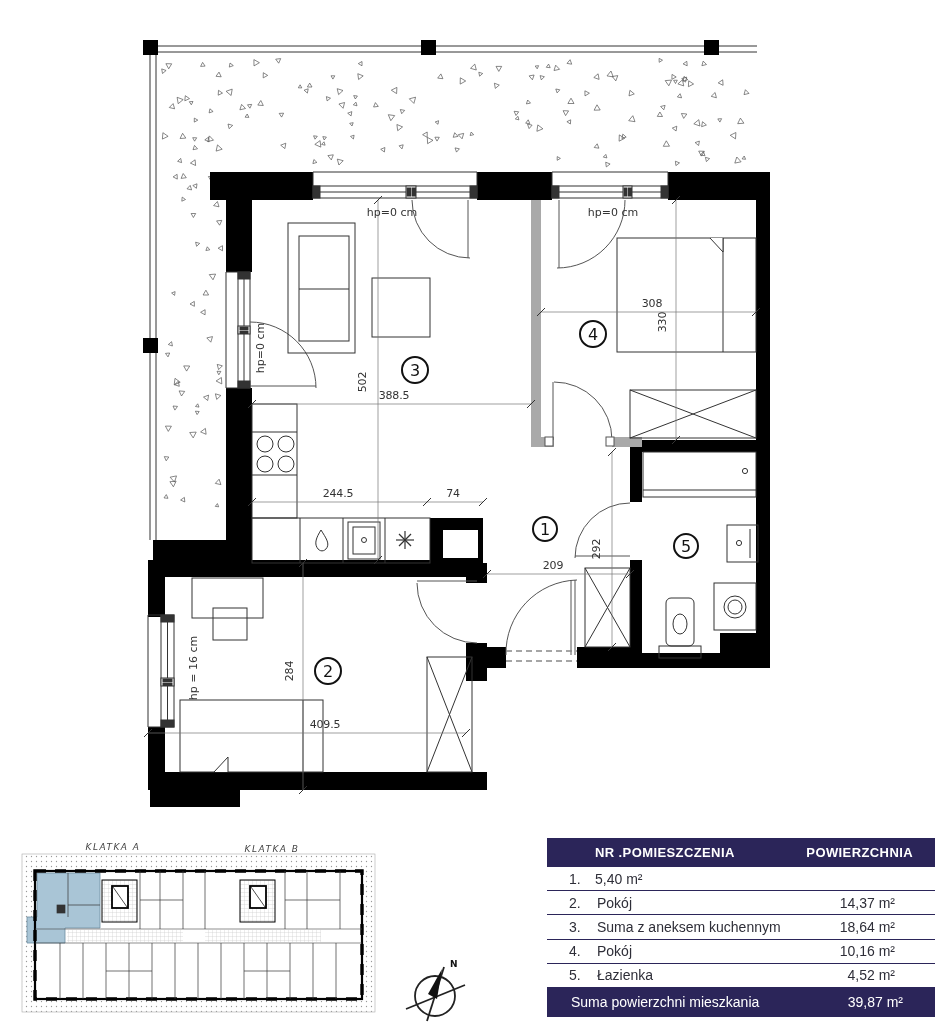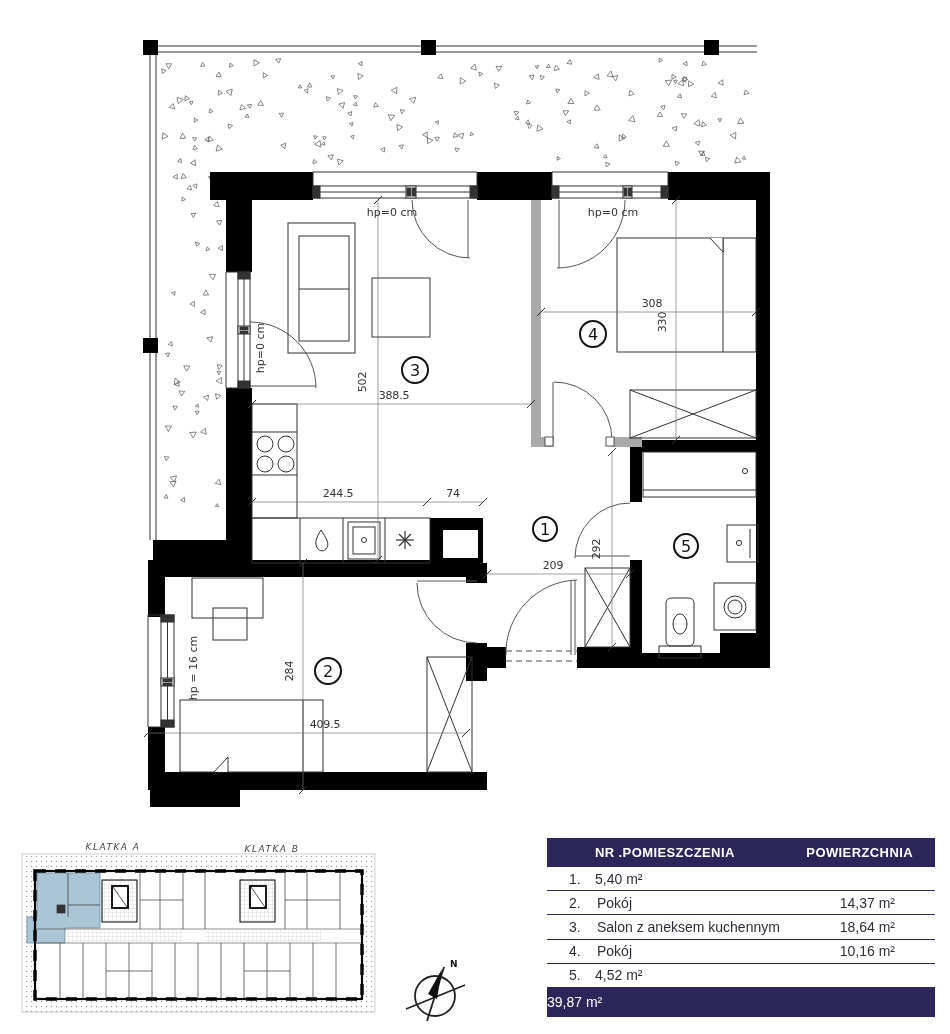--- a/index.html
+++ b/index.html
@@ -420,29 +420,31 @@
       <span class="c-num">1.</span>
       <span class="c-area">5,40 m²</span>
     </div>
     <div class="tbl-row">
       <span class="c-num">2.</span>
       <span class="c-name">Pokój</span>
       <span class="c-area">14,37 m²</span>
     </div>
     <div class="tbl-row">
       <span class="c-num">3.</span>
-      <span class="c-name">Salon z aneksem kuchennym</span>
+      <span class="c-name">Suma z aneksem kuchennym</span>
       <span class="c-area">18,64 m²</span>
     </div>
     <div class="tbl-row">
       <span class="c-num">4.</span>
       <span class="c-name">Pokój</span>
       <span class="c-area">10,16 m²</span>
     </div>
     <div class="tbl-row">
       <span class="c-num">5.</span>
+      <span class="c-name">Łazienka</span>
       <span class="c-area">4,52 m²</span>
     </div>
     <div class="tbl-foot" style="background-color: rgb(43, 37, 89);">
+      <span class="c-name">Suma powierzchni mieszkania</span>
       <span class="c-area">39,87 m²</span>
     </div>
   </div>
 </div>
 
 </body></html>

